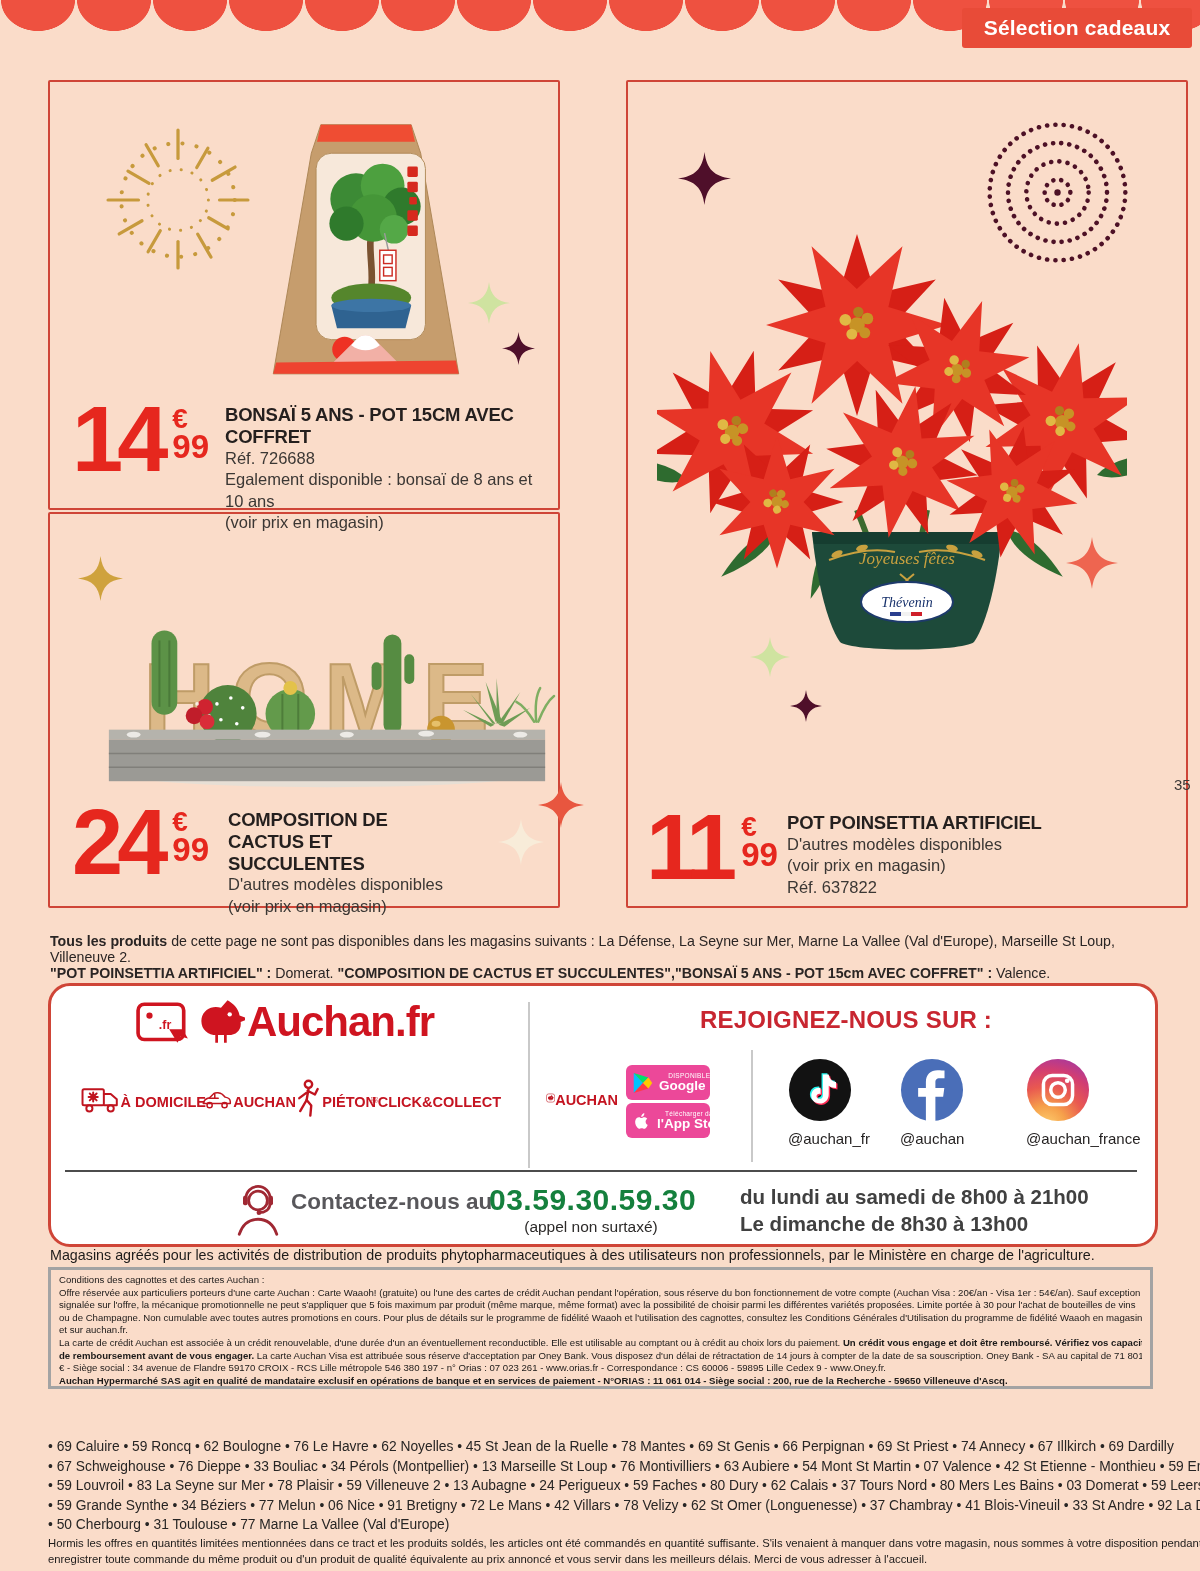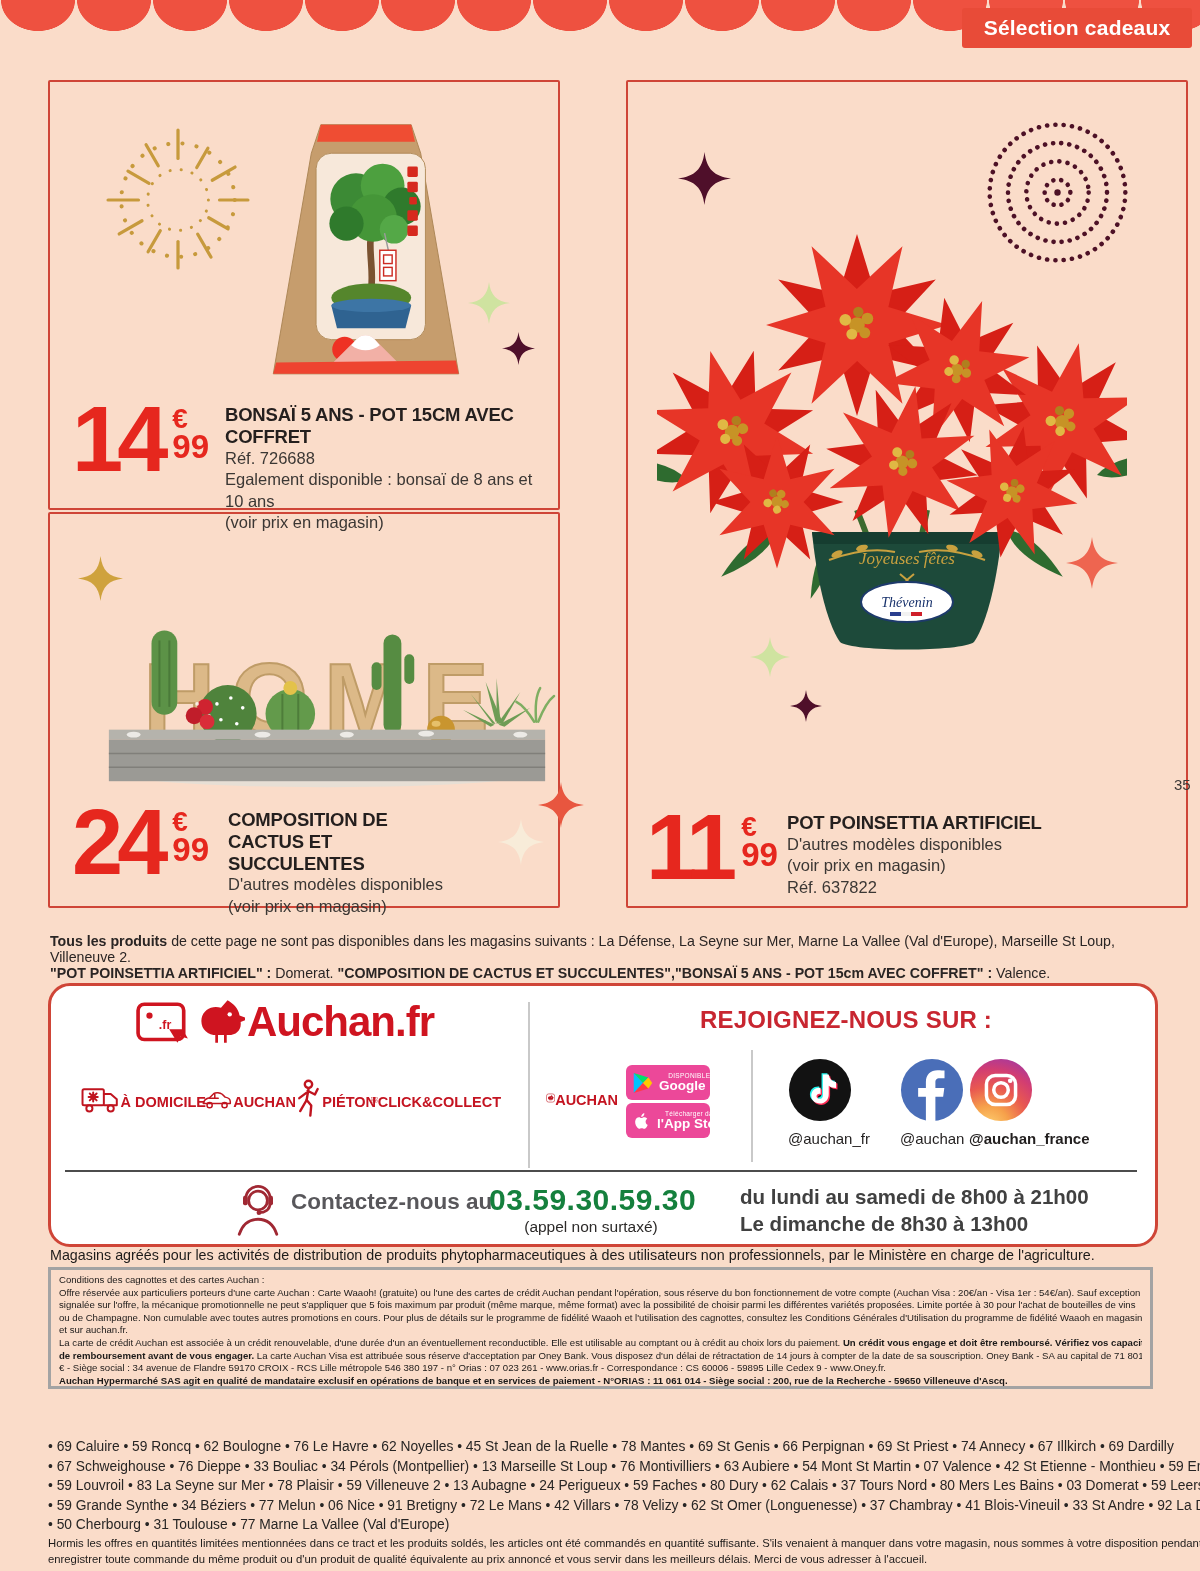--- a/index.html
+++ b/index.html
@@ -443,21 +443,21 @@
       </svg>
       <div class="handle">@auchan_fr</div>
     </div>
     <div class="social" style="left:849px;top:72px;width:86px;">
       <svg style="width:64px;height:64px;" viewBox="0 0 66 66">
         <circle cx="33" cy="33" r="32" fill="#4a6eb8"></circle>
         <path d="M36.5,65 V40 h8 l1.2,-9 h-9.2 v-5.6 c0,-2.6 .8,-4.4 4.5,-4.4 h4.9 v-8 c-.9,-.1 -3.8,-.4 -7.2,-.4 c-7.1,0 -12,4.3 -12,12.2 V31 h-8 v9 h8 v25 z" fill="#fff"></path>
       </svg>
       <div class="handle">@auchan</div>
     </div>
-    <div class="social" style="left:918px;top:72px;width:100px;font-weight:bold;">
+    <div class="social" style="left:975px;top:72px;width:100px;">
       <svg style="width:64px;height:64px;" viewBox="0 0 66 66">
         <defs>
           <radialGradient id="igg" cx="0.3" cy="1.1" r="1.3">
             <stop offset="0" stop-color="#fed373"></stop>
               <stop offset="0.26" stop-color="#f6a14b"></stop>
             <stop offset="0.5" stop-color="#e95950"></stop>
               <stop offset="0.72" stop-color="#d23d72"></stop>
             <stop offset="1" stop-color="#9237b3"></stop>
           </radialGradient>
         </defs>

